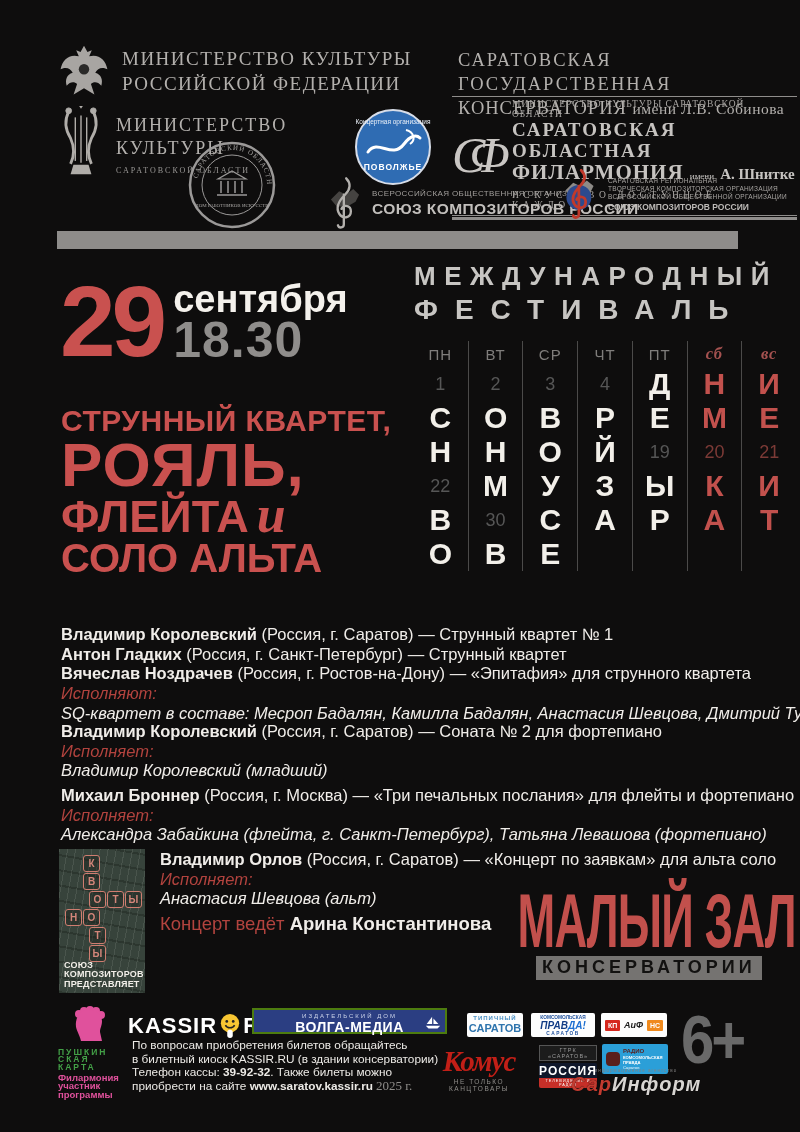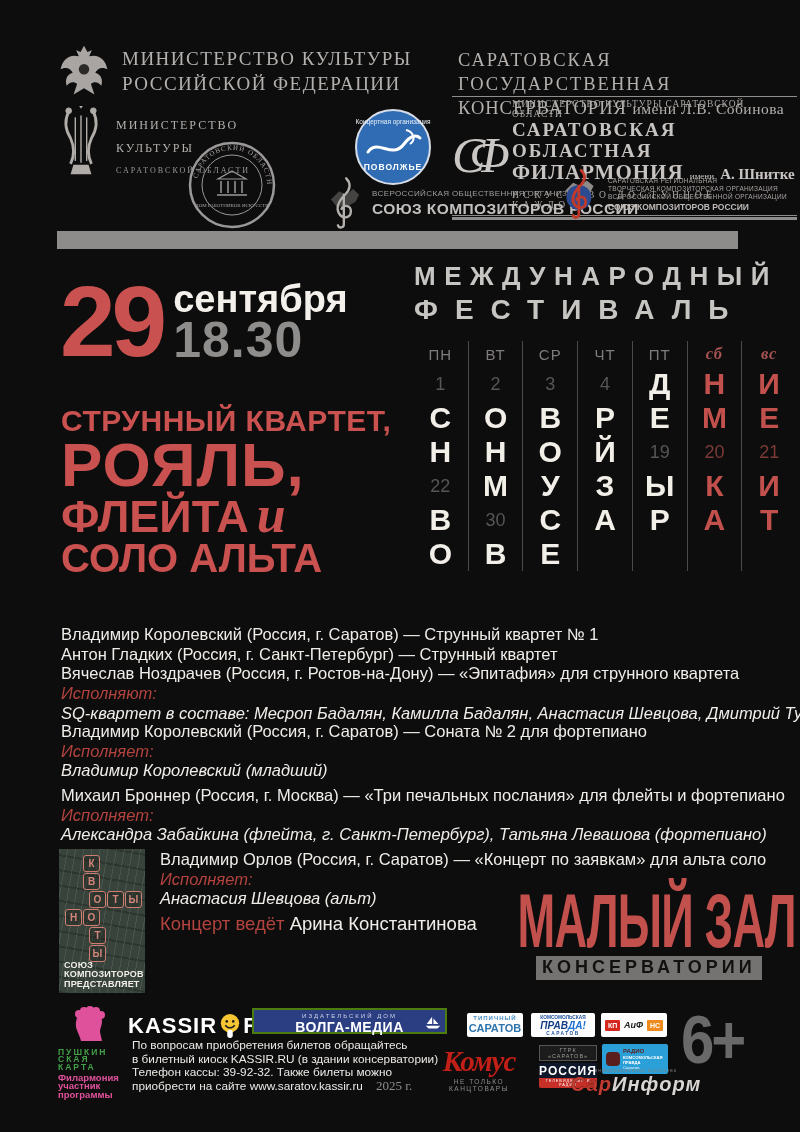--- a/index.html
+++ b/index.html
@@ -8,21 +8,21 @@
   .abs{position:absolute;}
   .serif{font-family:"Liberation Serif","DejaVu Serif",serif;}
   .l-govrf{left:58px;top:40px;display:flex;gap:12px;align-items:center;}
   .l-govrf .tx{font-size:19px;letter-spacing:1.5px;line-height:25px;color:#b3b0ad;}
   .l-cons{left:458px;top:48px;color:#b3b0ad;}
   .l-cons .c1{font-size:18.5px;letter-spacing:2px;line-height:24px;}
   .l-cons .c2{font-size:18.5px;letter-spacing:1px;line-height:24px;}
   .l-cons .c2 .small{font-size:15.5px;letter-spacing:.5px;}
   .l-govreg{left:60px;top:106px;display:flex;gap:14px;}
   .l-govreg .tx{padding-top:8px;color:#b3b0ad;}
-  .l-govreg .m1{font-size:12px;letter-spacing:2px;line-height:23px;}
+  .l-govreg .m1{font-size:18px;letter-spacing:2px;line-height:23px;}
   .l-govreg .m3{font-size:8px;letter-spacing:2px;margin-top:6px;color:#9a9896;}
   .l-seal{left:188px;top:141px;}
   .l-pov{left:354px;top:108px;}
   .l-phil{left:452px;top:96px;width:345px;}
   .ph-line{height:1px;background:#8f8d8b;}
   .ph-row{display:flex;align-items:center;padding:2px 0;}
   .sf{font-family:"Liberation Serif","DejaVu Serif",serif;font-style:italic;font-size:50px;
       color:#c9c6c3;width:60px;flex:none;letter-spacing:-0.32em;line-height:58px;}
   .ph-col{flex:1;}
   .ph-min{font-size:9.5px;letter-spacing:1px;color:#a7a4a1;}
@@ -74,21 +74,21 @@
             font-size:52px;margin-left:8px;}
   .rt4{font-size:40px;line-height:38px;}
 
   
   .prog{width:724px;}
   .prog-0{left:61px;top:625px;}
   .prog-1{left:61px;top:722px;}
   .prog-2{left:61px;top:786px;}
   .prog-3{left:160px;top:850px;width:620px;}
   .pline{font-size:16.5px;line-height:19.7px;white-space:nowrap;color:#f0ede9;}
-  .s-b{font-weight:400;}
+  .s-b{font-weight:700;}
   .s-i{font-style:italic;}
   .s-ri{font-style:italic;color:#b2433e;}
   .s-red{color:#b2433e;}
   .host{left:160px;top:914px;}
   .host .pline{font-size:18.5px;}
 
   
   .promo-card{left:59px;top:849px;width:86px;height:144px;background-color:#37433b;
     background-image:repeating-linear-gradient(100deg,rgba(235,240,230,.10) 0 1px,transparent 1px 8px),
                      repeating-linear-gradient(10deg,rgba(15,20,14,.28) 0 2px,transparent 2px 15px);}

